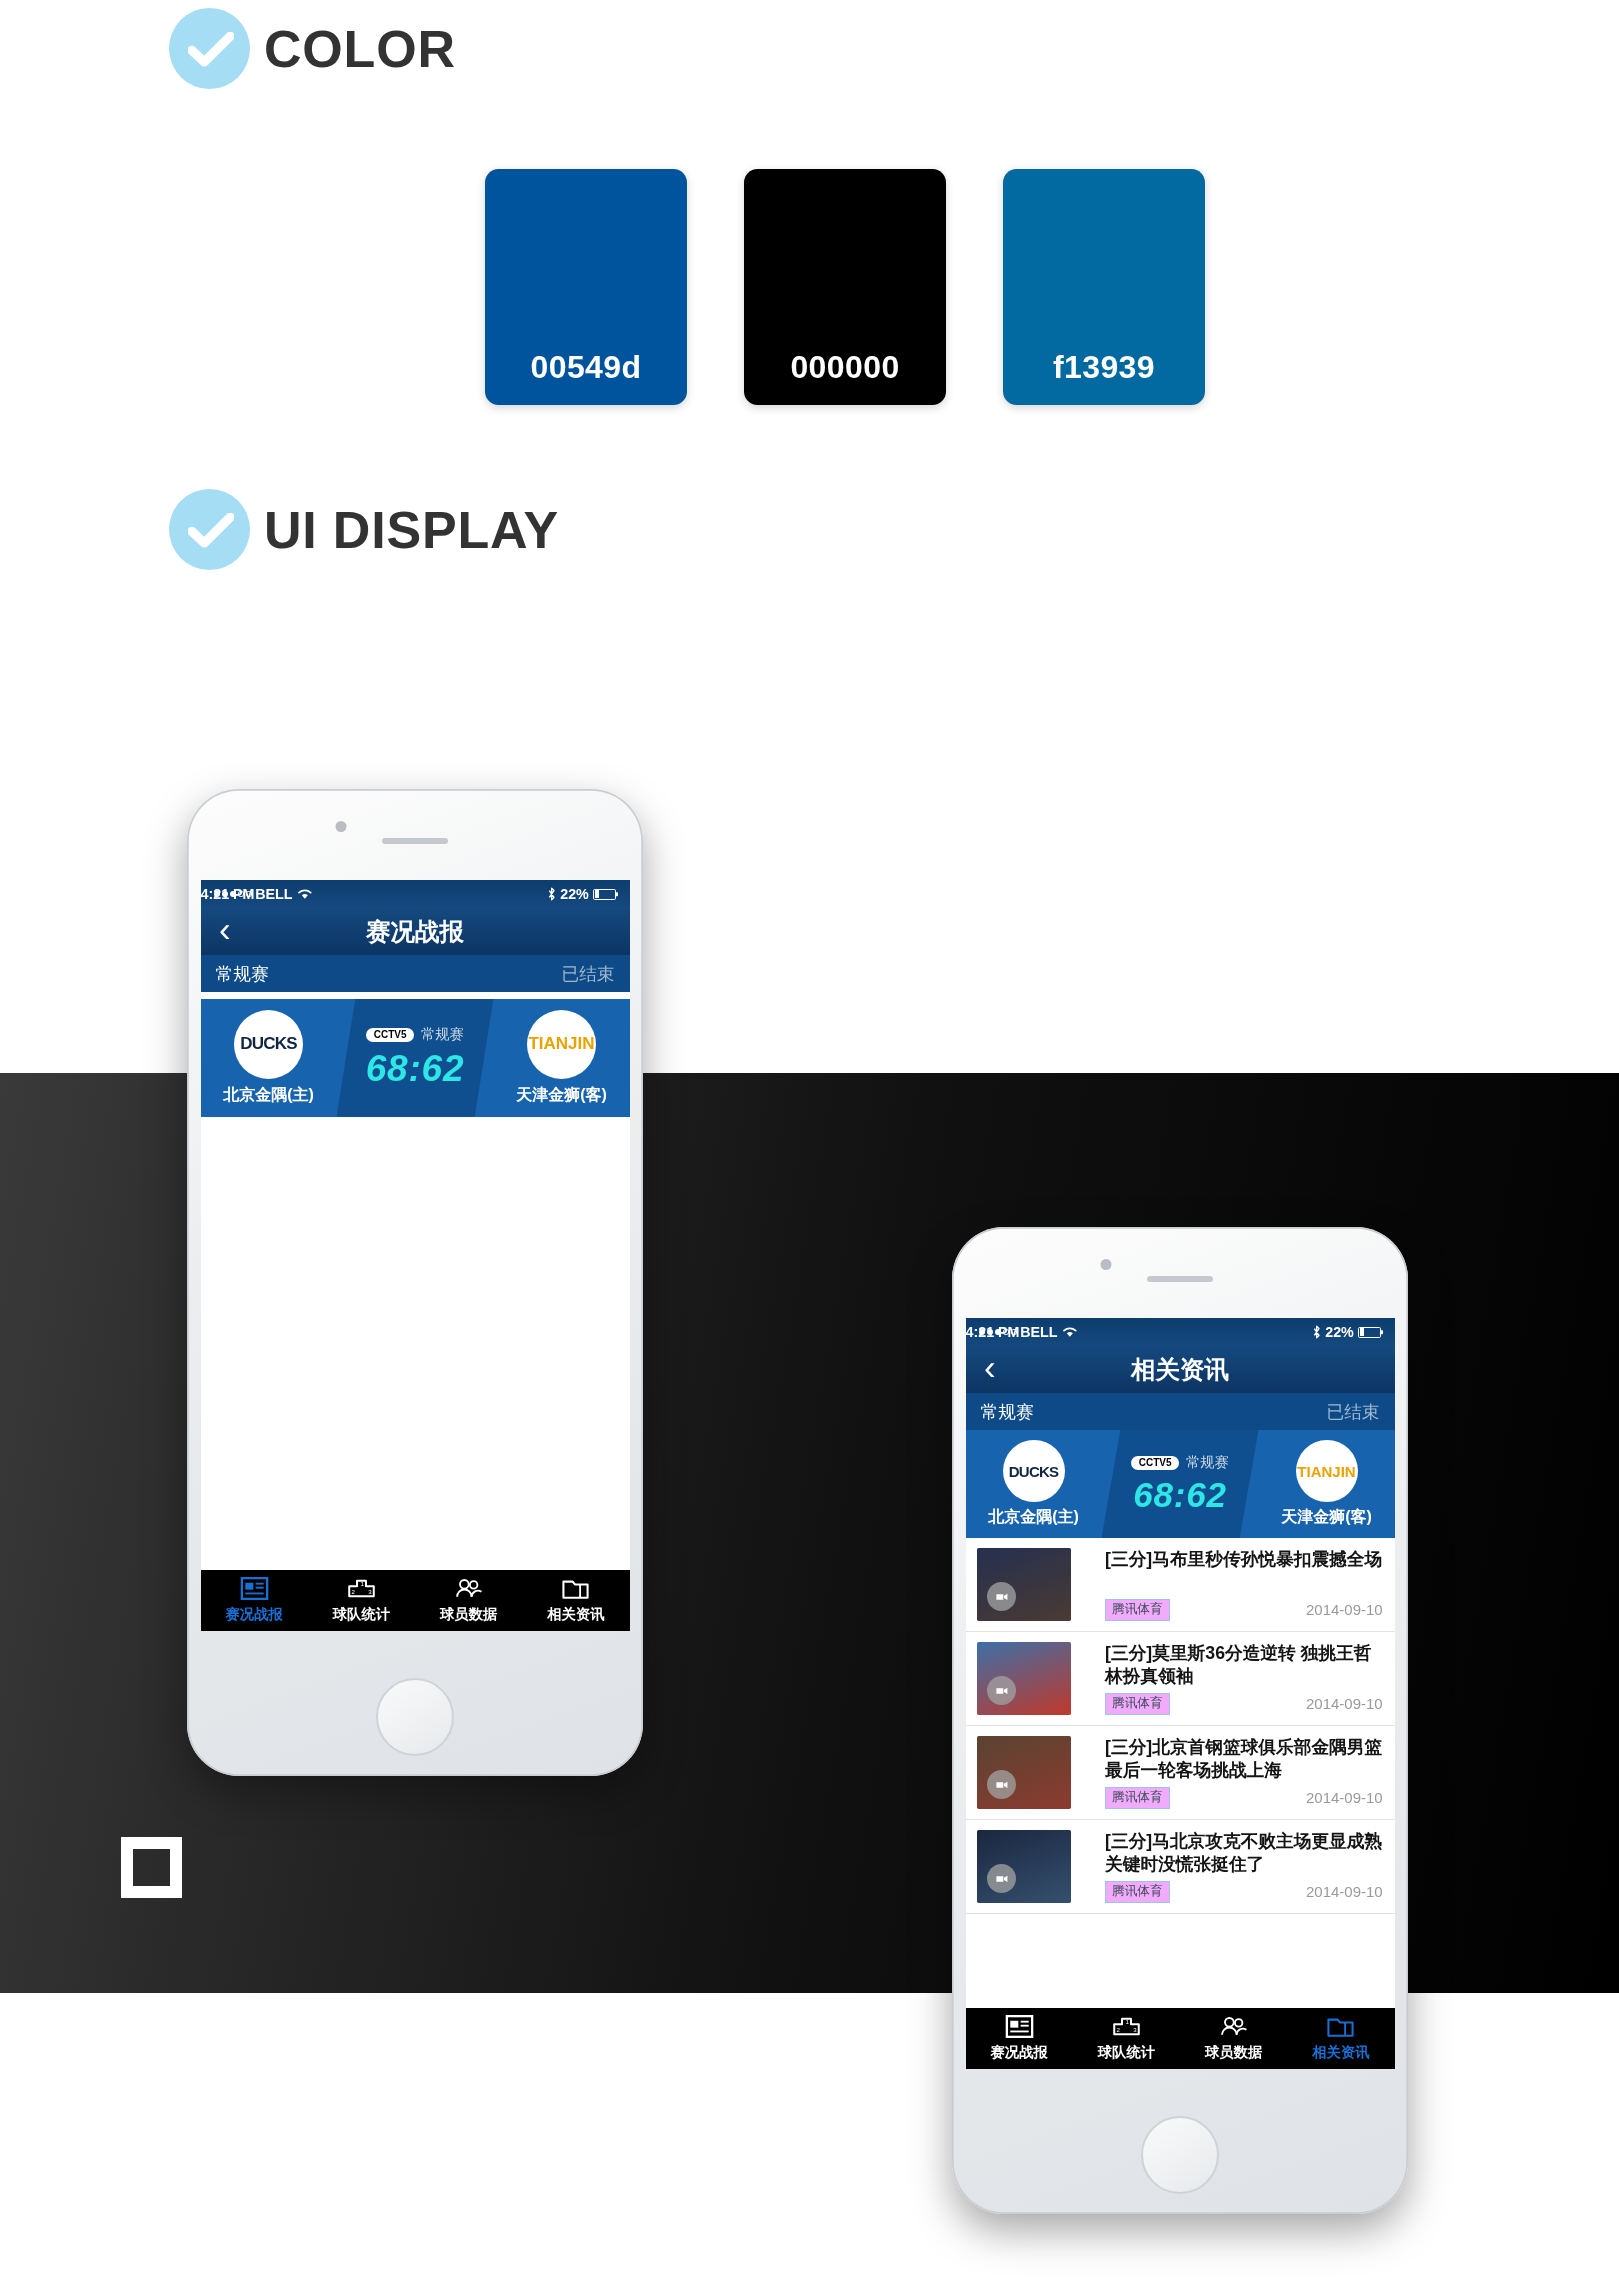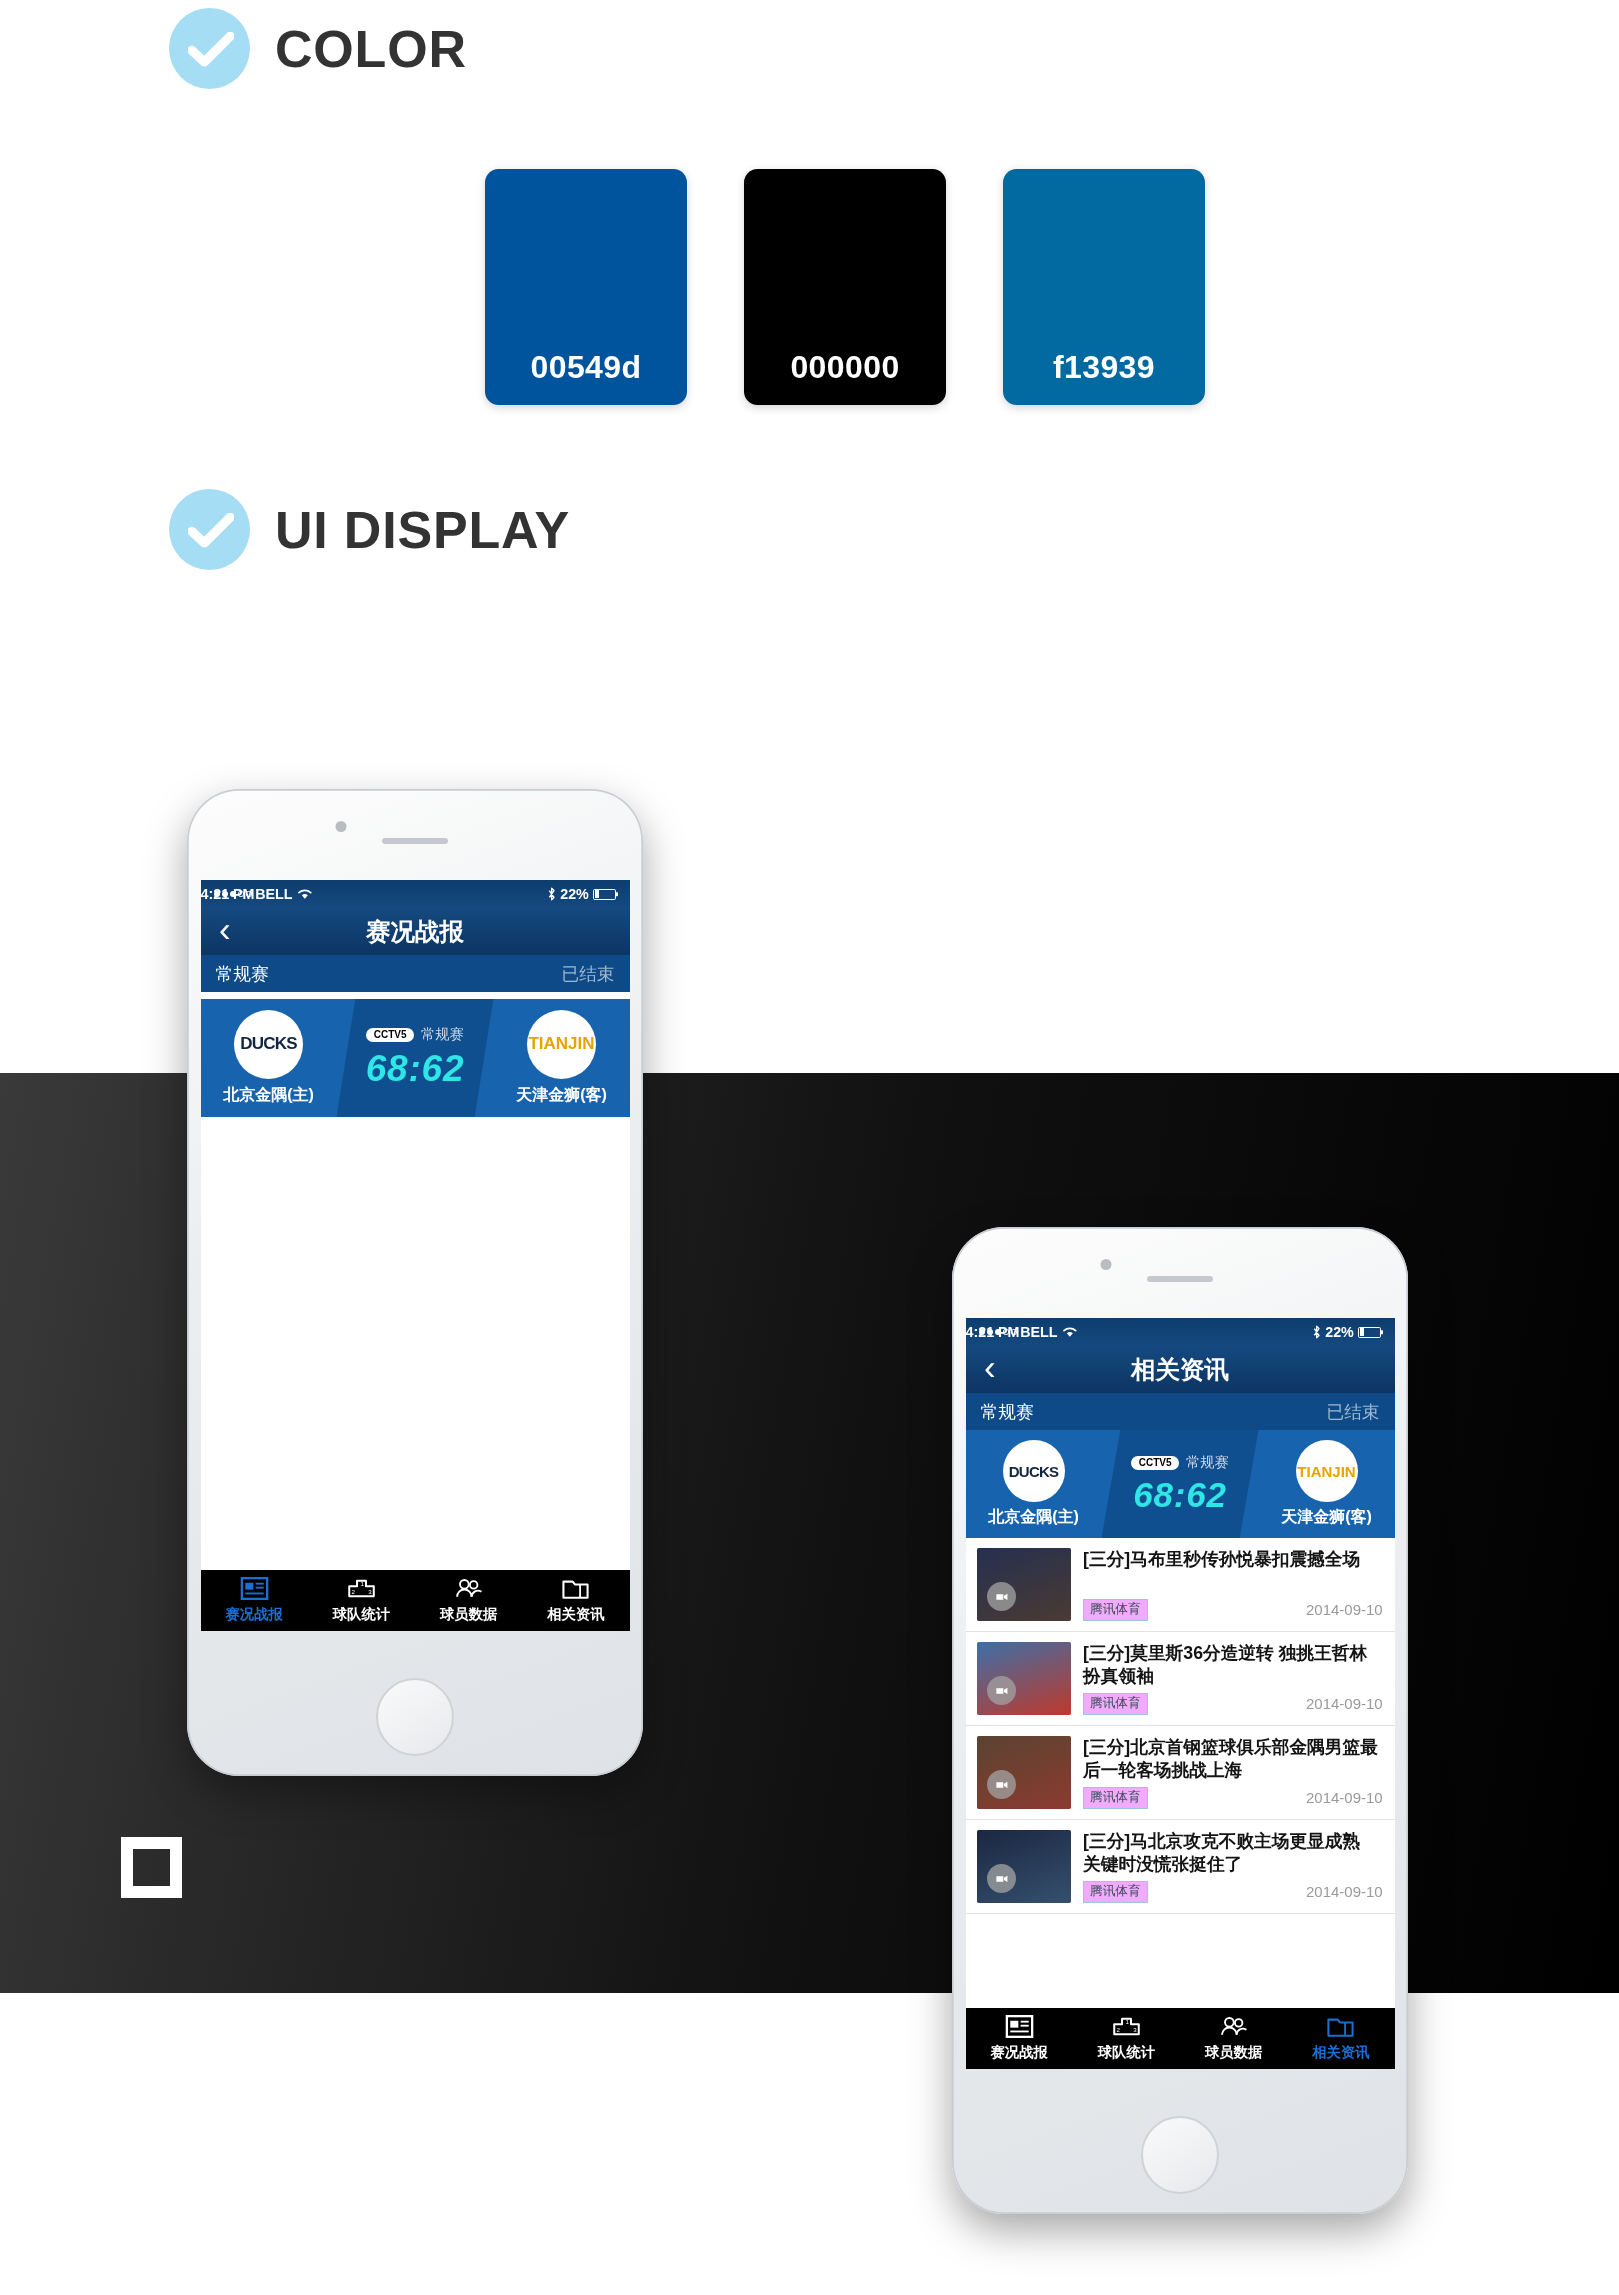--- a/index.html
+++ b/index.html
@@ -3,21 +3,21 @@
 <meta charset="utf-8">
 <style>
   * { margin:0; padding:0; box-sizing:border-box; }
   body {
     width:1620px; height:2295px; position:relative;
     background:#ffffff; overflow:hidden;
     font-family:"Liberation Sans","DejaVu Sans",sans-serif;
   }
 
   
-  .sec-head { position:absolute; display:flex; align-items:center; gap:25px; }
+  .sec-head { position:absolute; display:flex; align-items:center; gap:14px; }
   .check-badge {
     width:81px; height:81px; border-radius:50%;
     background:#a5ddf5; position:relative; flex:none;
   }
   .check-badge svg { position:absolute; left:18.6px; top:23.6px; }
   .sec-title {
     font-size:52px; font-weight:bold; color:#333333;
     letter-spacing:0.8px; line-height:1;
   }
 
@@ -521,21 +521,21 @@
 #p2-score .sb-mid { width:157px; }
 #p2-score .team-logo { width:62px; height:62px; font-size:15px; }
 #p2-score .team-name { font-size:16px; margin-top:5px; }
 #p2-score .score { font-size:35px; margin-top:2.5px; }
 #p2-score .cctv-badge { font-size:10px; padding:1.7px 7.6px; }
 #p2-score .sb-label { font-size:14.3px; }
 
 #p2-news .news-item { padding:10px 11.8px; }
 #p2-news .news-thumb { width:94px; height:73px; border-radius:1.7px; }
 #p2-news .play-badge { width:29px; height:29px; left:10px; bottom:10px; padding:7.6px; }
-#p2-news .news-body { padding-left:11.8px; }
+#p2-news .news-body { padding-left:11.8px;margin-left:22px; }
 #p2-news .news-title { font-size:17.7px; line-height:1.3; }
 #p2-news .news-meta { margin-top:auto; }
 #p2-news .src-tag { font-size:12.7px; padding:1.7px 5.9px; }
 #p2-news .news-date { font-size:15px; }
 
 #p2-tabs { position:absolute; left:0; bottom:0; width:100%; height:61px; }
 #p2-tabs .ti { width:29px; height:23px; }
 #p2-tabs .tab-label { font-size:14.3px; }
 
 .wifi-ic { width:17.7px; height:13.5px; }

